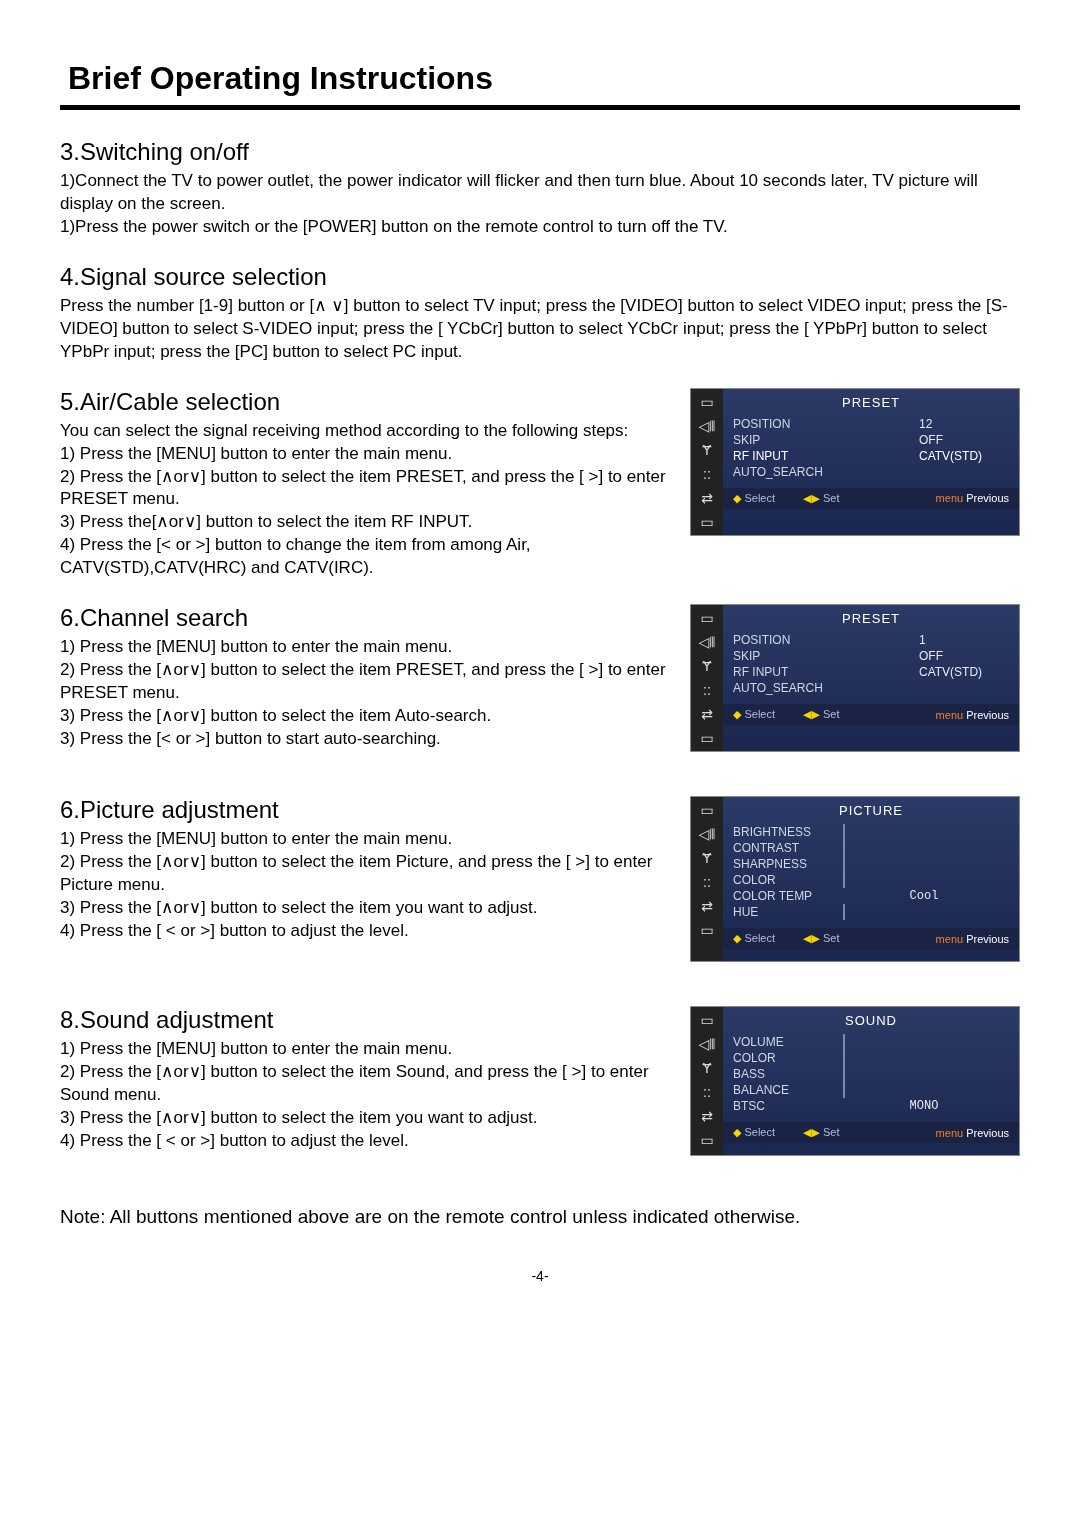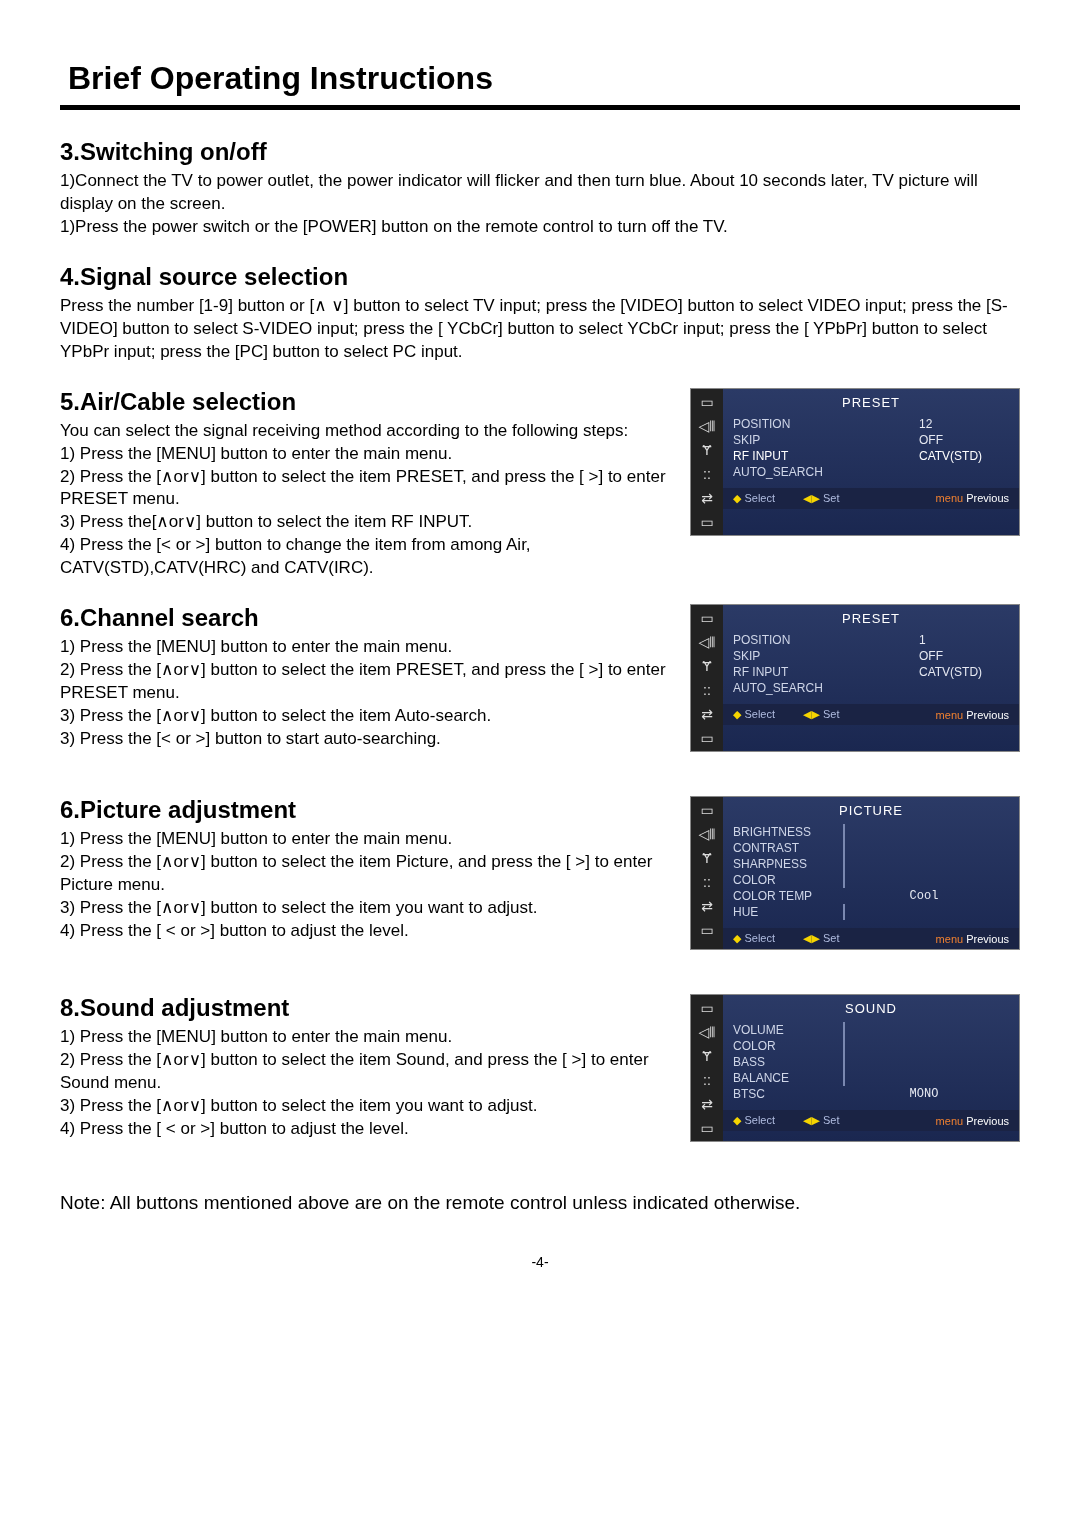--- a/index.html
+++ b/index.html
@@ -20,21 +20,21 @@
   .title-rule {
     border: none;
     border-top: 5px solid #000;
     margin-bottom: 28px;
   }
   .section {
     margin-bottom: 24px;
   }
   .section h2 {
     font-size: 24px;
-    font-weight: bold;
+    font-weight: normal;
     margin-bottom: 4px;
   }
   .section p, .section li {
     font-size: 17px;
     line-height: 1.35;
   }
   .two-col {
     display: flex;
     gap: 20px;
     align-items: flex-start;
@@ -81,21 +81,21 @@
     height: 18px;
     color: #ddd;
     font-size: 14px;
     line-height: 18px;
     text-align: center;
   }
   .osd-main {
     flex: 1;
     background: linear-gradient(#2b3a66, #1a2750);
     color: #cfd6e8;
-    padding: 6px 10px 4px 10px;
+    padding: 6px 10px 16px 10px;
     position: relative;
     min-height: 120px;
   }
   .osd-title {
     text-align: center;
     color: #fff;
     letter-spacing: 1px;
     margin-bottom: 6px;
     font-size: 13px;
   }

